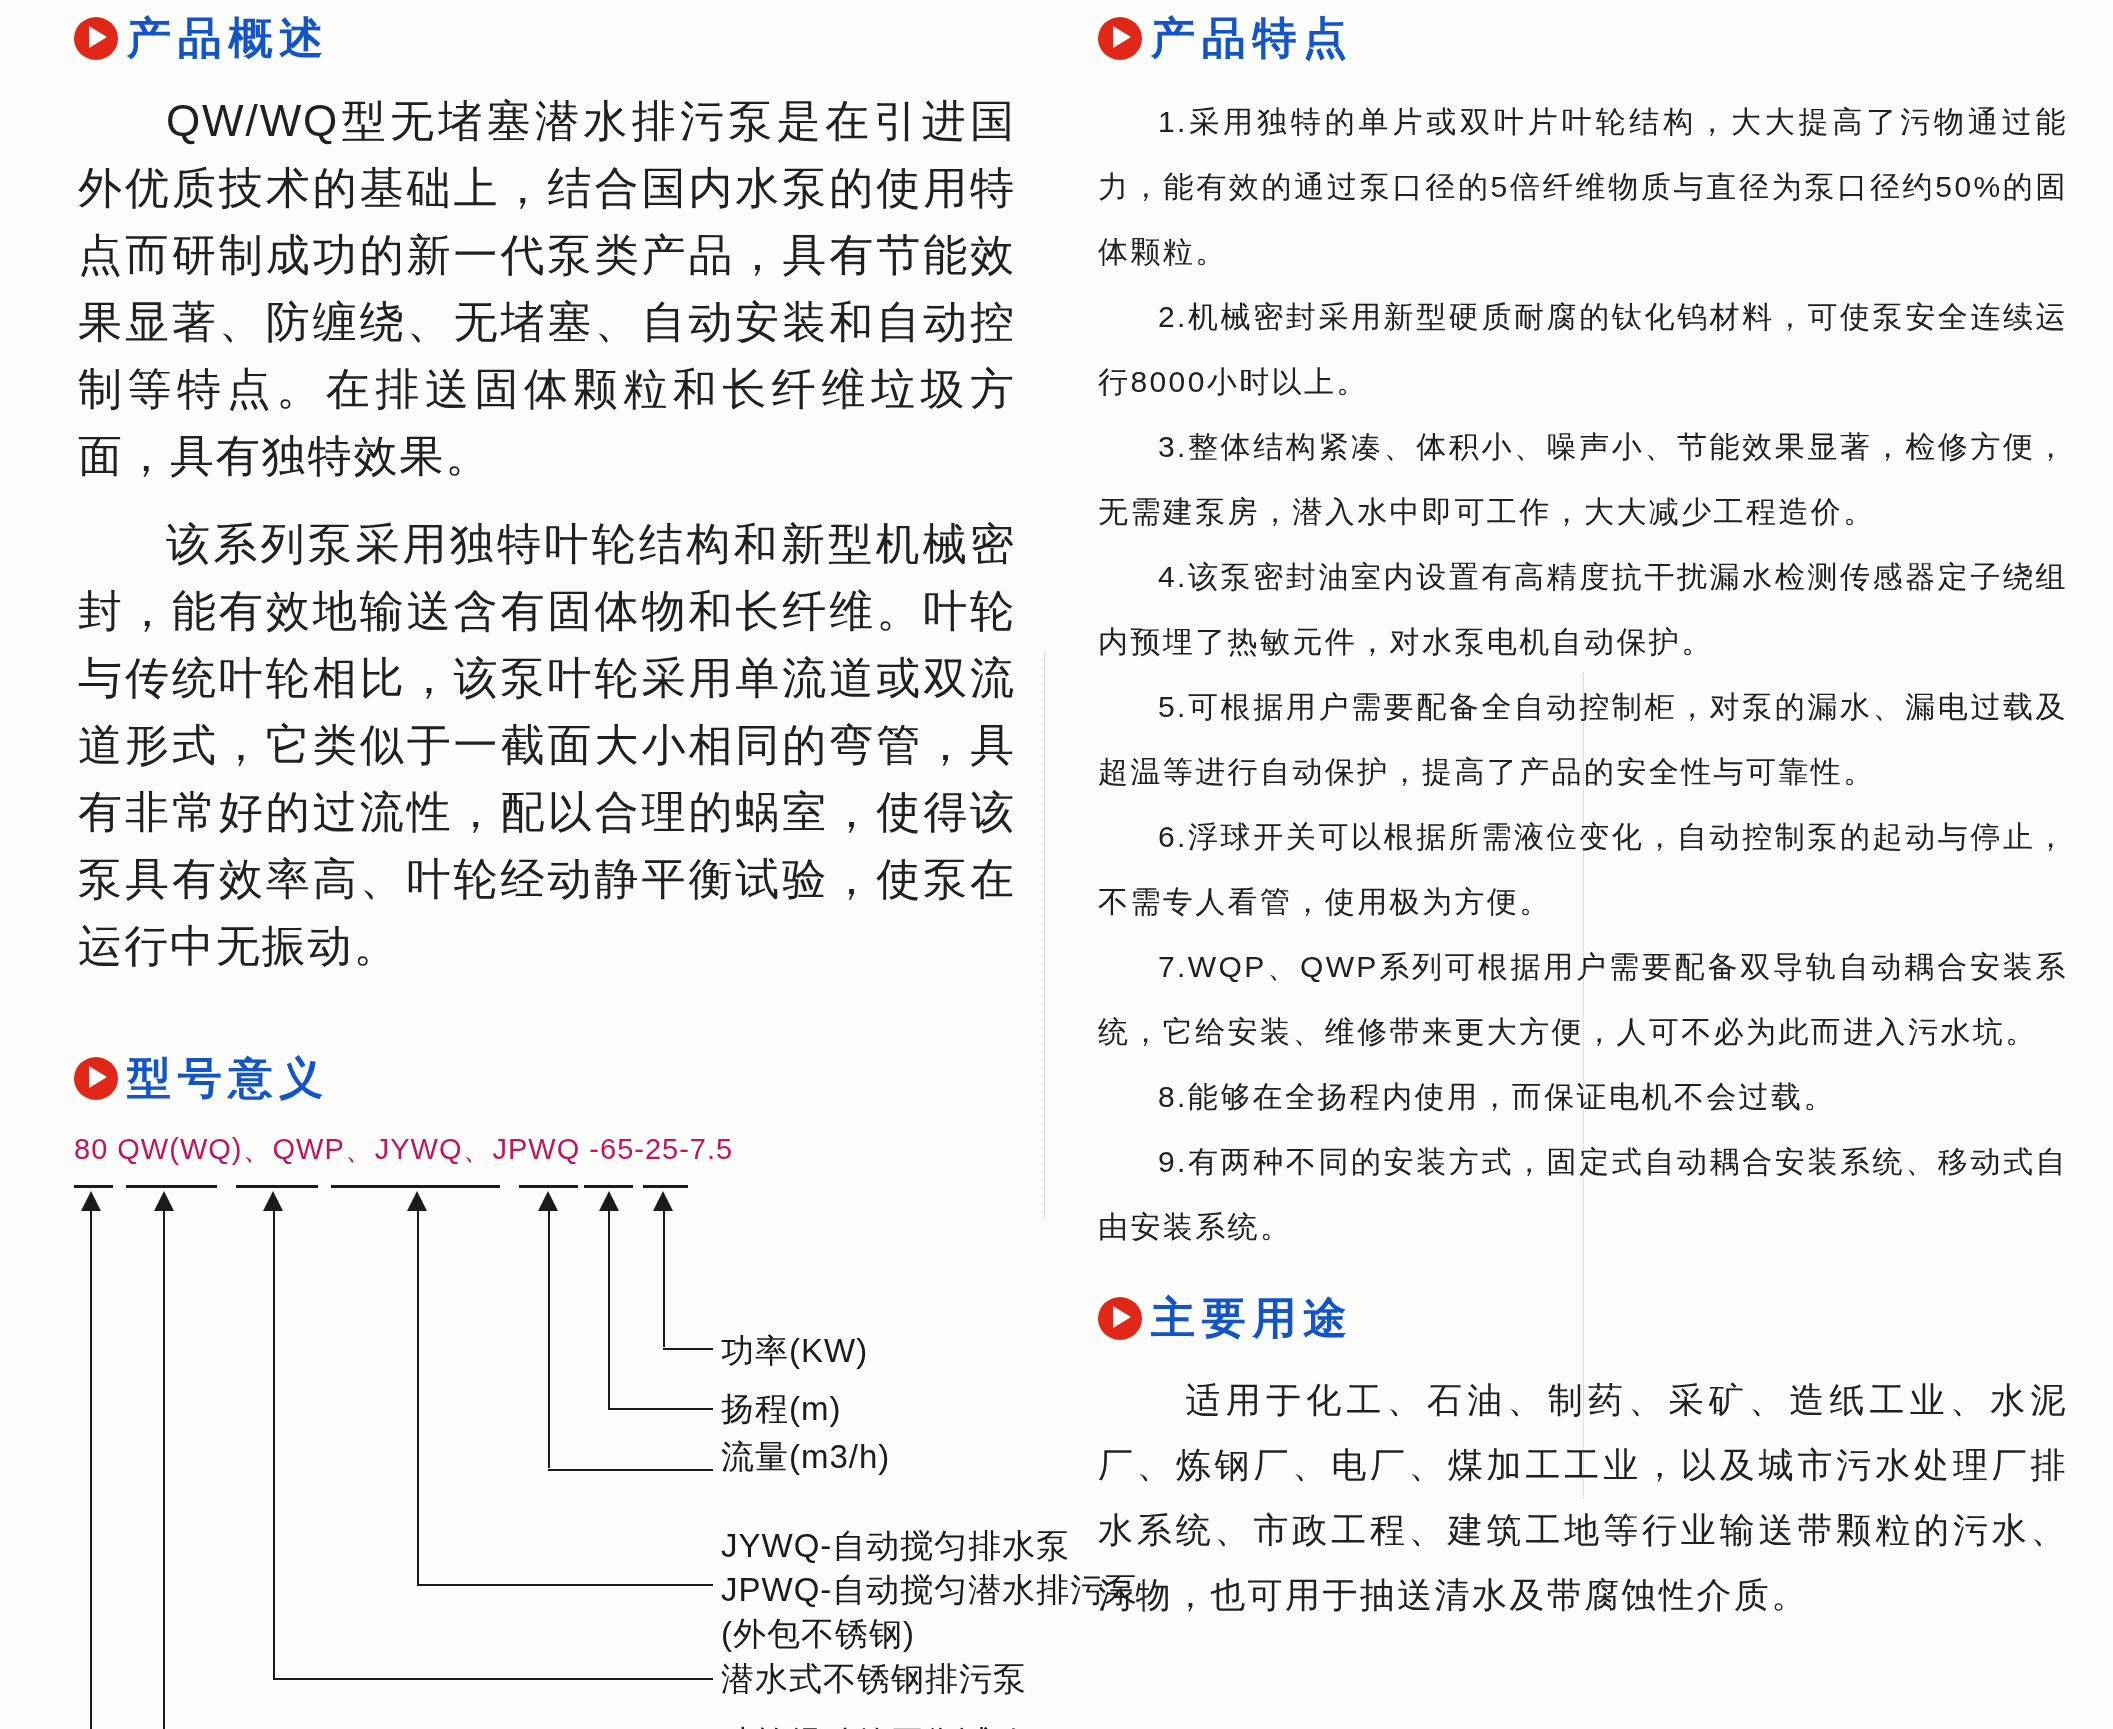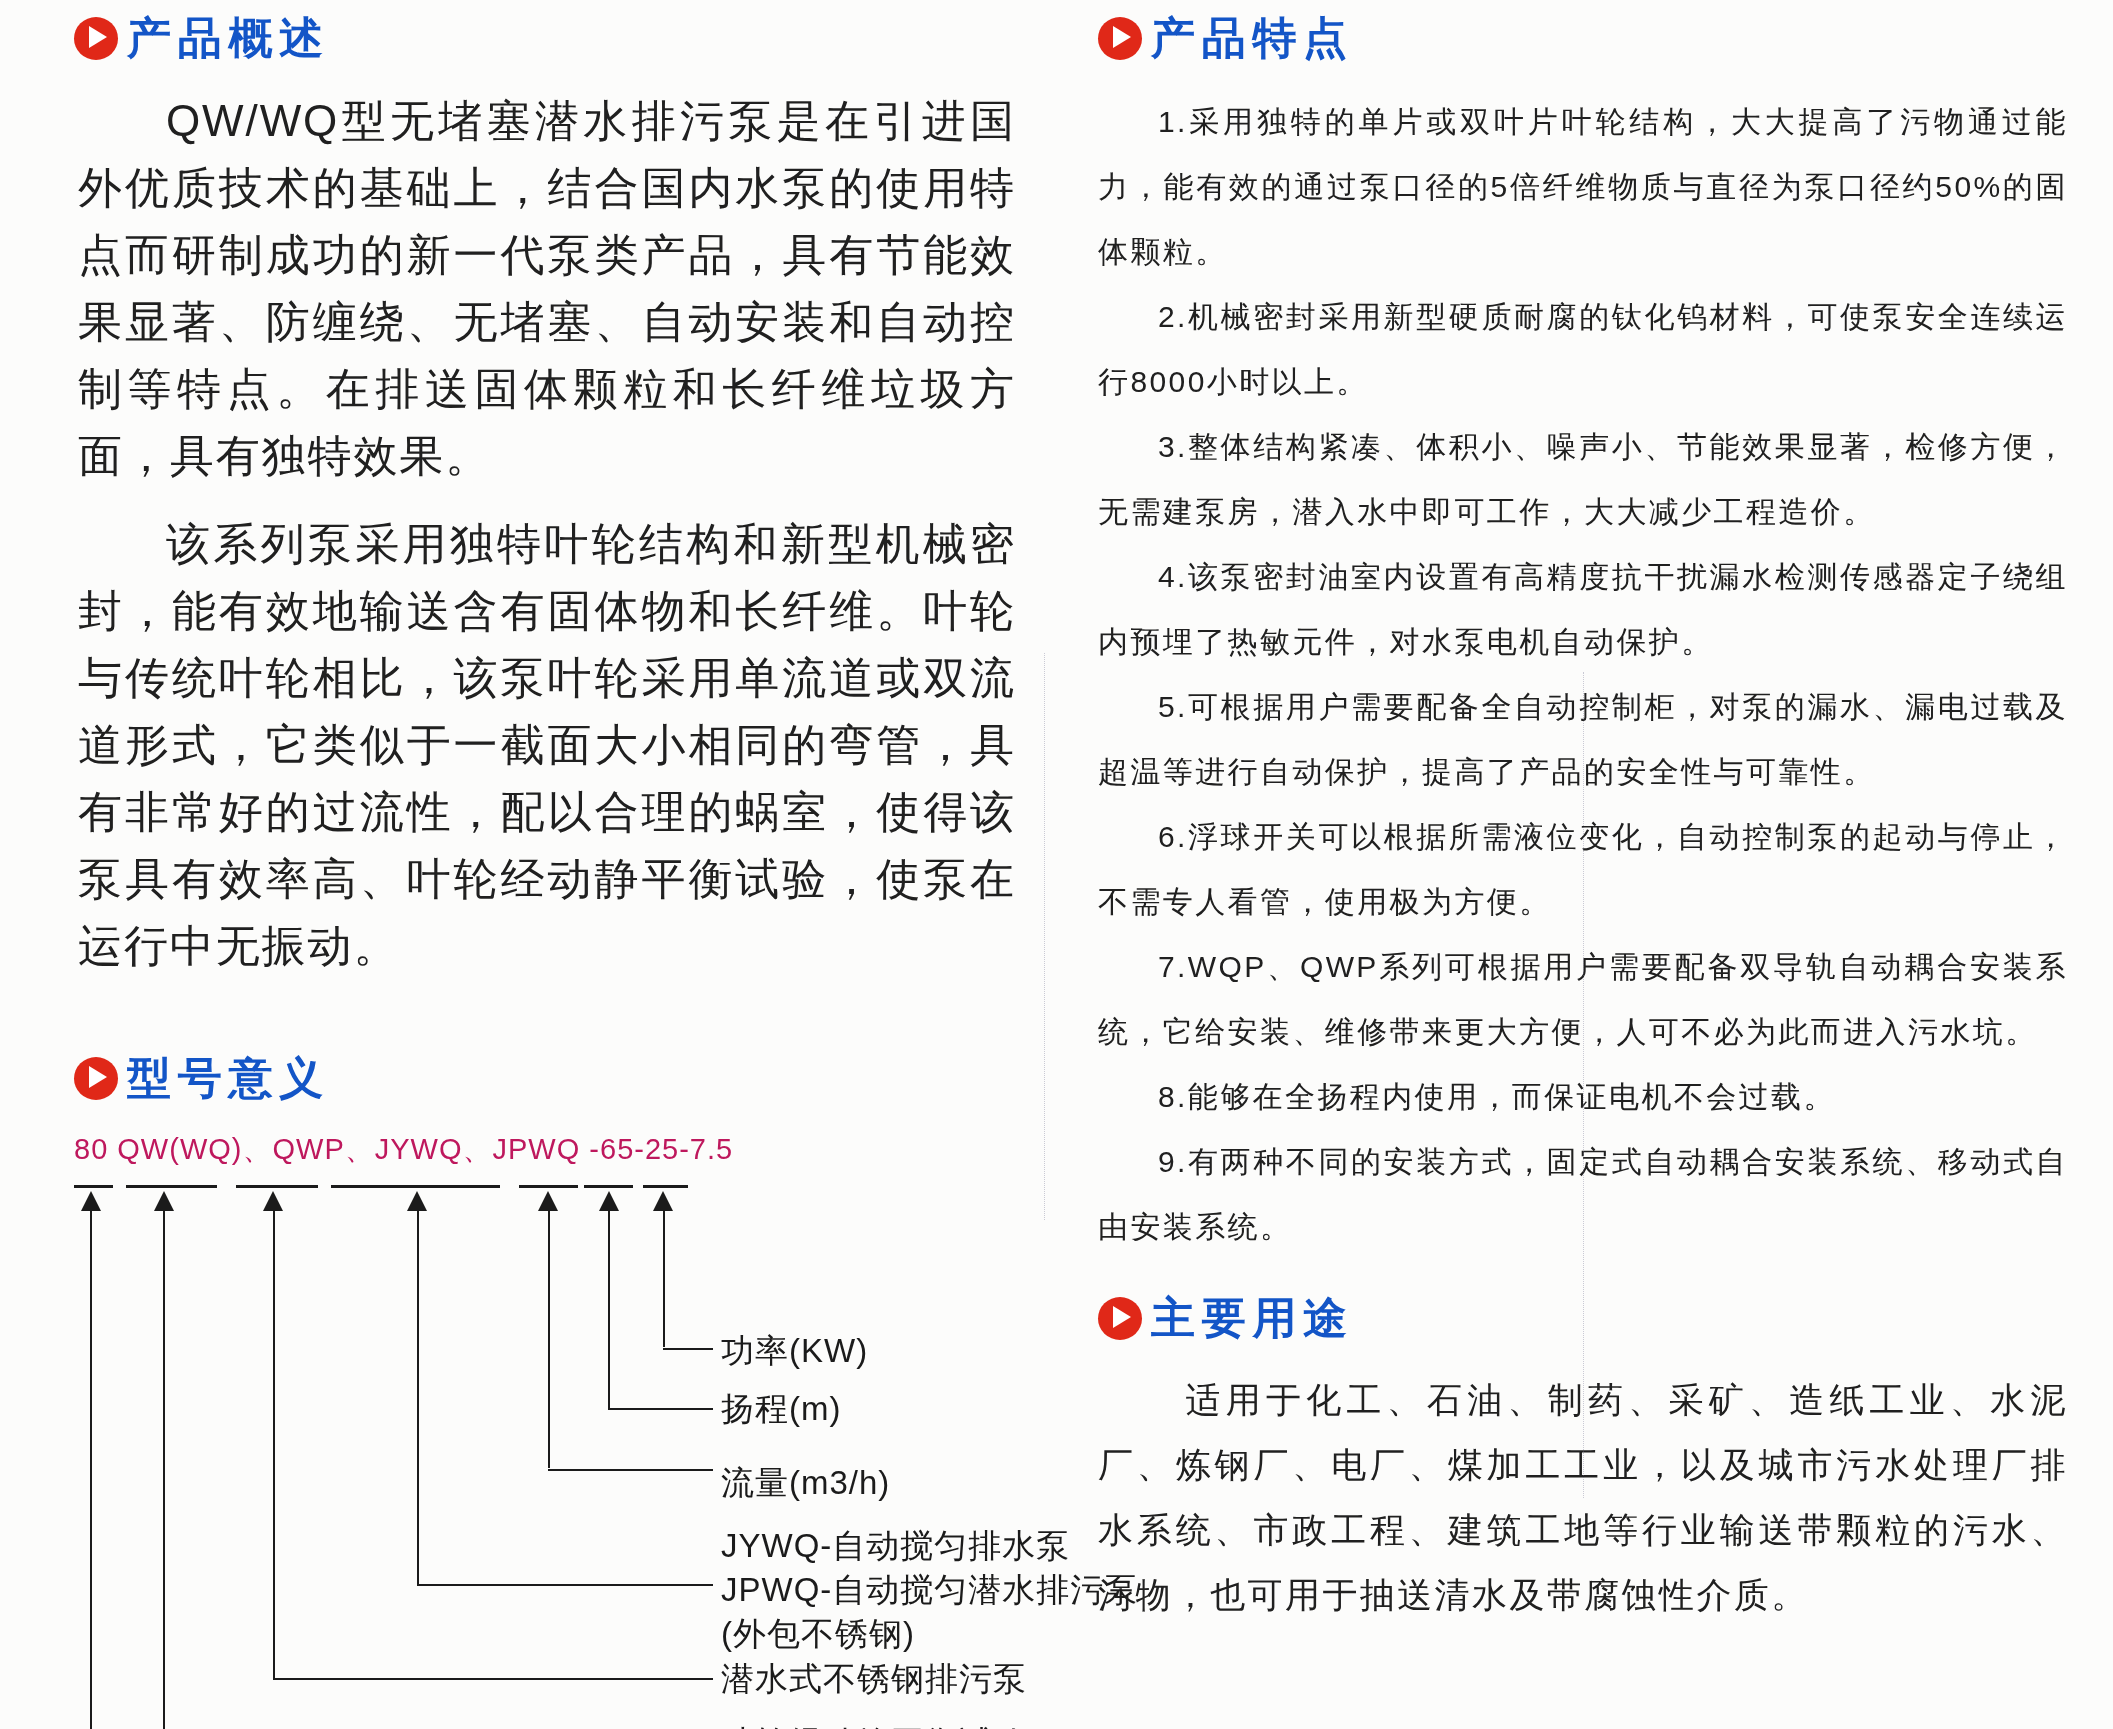--- a/index.html
+++ b/index.html
@@ -118,21 +118,21 @@
     <div class="d-hline" style="left:589px;top:227px;width:50px;"></div>
     <div class="d-hline" style="left:534px;top:287px;width:105px;"></div>
     <div class="d-hline" style="left:474px;top:348px;width:165px;"></div>
     <div class="d-hline" style="left:343px;top:463px;width:296px;"></div>
     <div class="d-hline" style="left:199px;top:557px;width:440px;"></div>
     <div class="d-hline" style="left:89px;top:622px;width:550px;"></div>
     <div class="d-hline" style="left:16.3px;top:686px;width:623px;"></div>
 
     <div class="d-label" style="top:208px;">功率(KW)</div>
     <div class="d-label" style="top:266px;">扬程(m)</div>
-    <div class="d-label" style="top:340px;">流量(m3/h)</div>
+    <div class="d-label" style="top:314px;">流量(m3/h)</div>
     <div class="d-label" style="top:403px;">
       <div>JYWQ-自动搅匀排水泵</div>
       <div>JPWQ-自动搅匀潜水排污泵</div>
       <div>(外包不锈钢)</div>
     </div>
     <div class="d-label" style="top:536px;">潜水式不锈钢排污泵</div>
     <div class="d-label" style="top:600px;">叶轮经动静平衡试验</div>
     <div class="d-label" style="top:665px;">排出公称直径(mm)</div>
   </div>
 </div>

